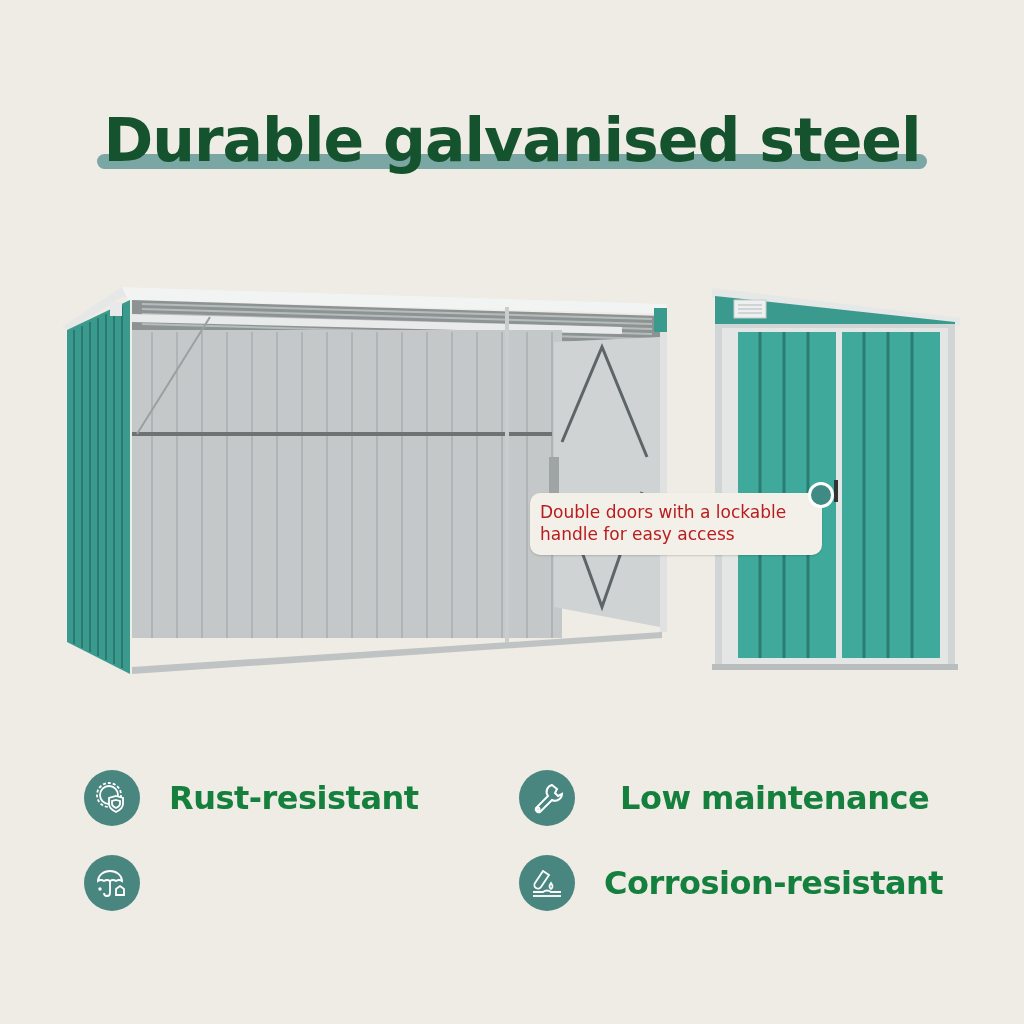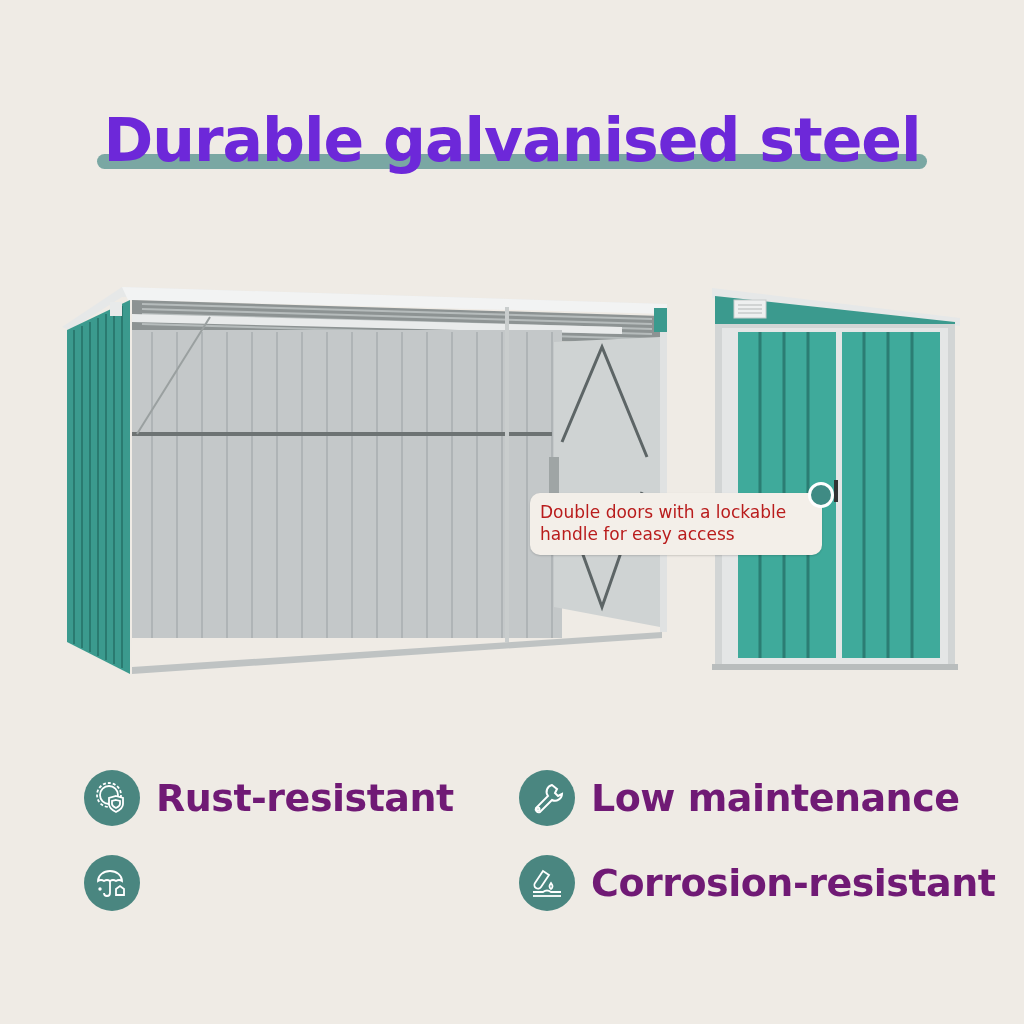--- a/index.html
+++ b/index.html
@@ -10,21 +10,21 @@
       position: relative;
     }
     .title-wrap { position: absolute; left: 0; top: 100px; width: 1024px; height: 90px; }
     .title-bar {
       position: absolute; left: 97px; top: 54px; width: 830px; height: 15px;
       background: #7aa7a3; border-radius: 8px;
     }
     .title {
       position: absolute; left: 0; width: 1024px; top: 4px; text-align: center;
       font-family: "DejaVu Sans", sans-serif; font-weight: bold; font-size: 60px;
-      letter-spacing: -1px; color: #6d28d9; line-height: 72px;
+      letter-spacing: -1px; color: #14532d; line-height: 72px;
     }
 
     
     .shed-open { position: absolute; left: 62px; top: 282px; width: 610px; height: 392px; }
     .shed-open svg, .shed-closed svg { width: 100%; height: 100%; display: block; }
     .shed-closed { position: absolute; left: 710px; top: 284px; width: 255px; height: 388px; }
 
     .callout {
       position: absolute; left: 530px; top: 493px; width: 292px; height: 62px;
       background: #f3efe9; border-radius: 10px;
@@ -38,21 +38,21 @@
       position: absolute; left: 808px; top: 482px; width: 20px; height: 20px;
       border-radius: 50%; background: #3f8b84; border: 3px solid #ffffff;
     }
 
     .feature { position: absolute; display: flex; align-items: center; }
     .feature .icon {
       width: 56px; height: 56px; border-radius: 50%; background: #4a8680;
       display: flex; align-items: center; justify-content: center; flex: none;
     }
     .feature .label {
-      margin-left: 16px; font-weight: bold; font-size: 38px; color: #701a75;
+      margin-left: 29px; font-weight: bold; font-size: 32px; color: #15803d;
       font-family: "DejaVu Sans", sans-serif; letter-spacing: -0.5px; white-space: nowrap;
     }
   </style>
 </head>
 <body>
 
 <div class="title-wrap">
   <div class="title-bar"></div>
   <div class="title">Durable galvanised steel</div>
 </div>
@@ -167,21 +167,21 @@
     <svg width="36" height="36" viewBox="0 0 36 36" fill="none" stroke="#fff" stroke-width="1.8">
       <circle cx="15" cy="15" r="9"></circle>
       <circle cx="15" cy="15" r="12" stroke-dasharray="3 2"></circle>
       <path d="M22 16 l7 2 v6 c0 4 -3 6 -7 8 c-4 -2 -7 -4 -7 -8 v-6 z" fill="#4a8680"></path>
       <path d="M22 20 l4 1 v3 c0 2 -2 3 -4 4 c-2 -1 -4 -2 -4 -4 v-3 z"></path>
     </svg>
   </div>
   <div class="label">Rust-resistant</div>
 </div>
 
-<div class="feature" style="left:519px; top:770px;">
+<div class="feature" style="left:519px; top:770px;gap:16px;">
   <div class="icon">
     <svg width="34" height="34" viewBox="0 0 34 34" fill="none" stroke="#fff" stroke-width="2">
       <path d="M22 4 a7 7 0 0 0 -4 11 l-12 12 a3 3 0 0 0 4 4 l12 -12 a7 7 0 0 0 10 -6 l-4 2 l-3 -3 l2 -4 z"></path>
       <circle cx="8" cy="28" r="1.5"></circle>
     </svg>
   </div>
   <div class="label">Low maintenance</div>
 </div>
 
 <div class="feature" style="left:84px; top:855px;">

